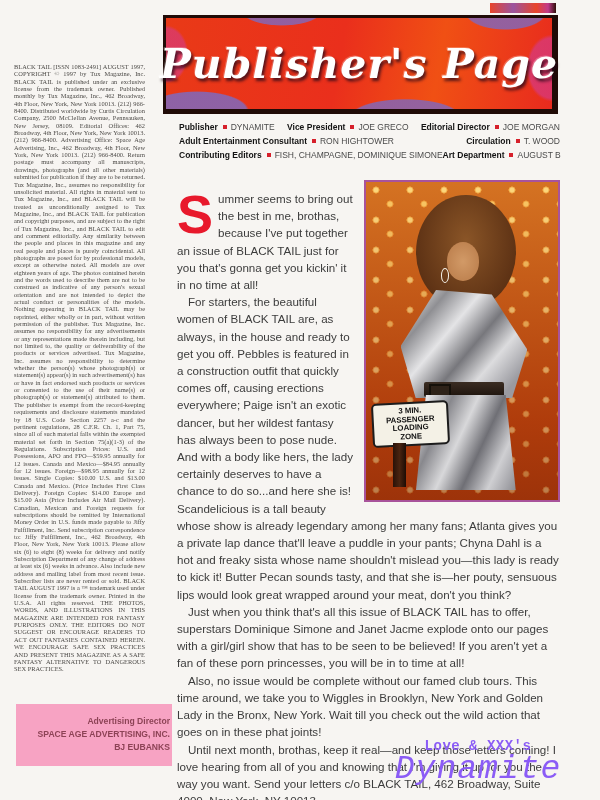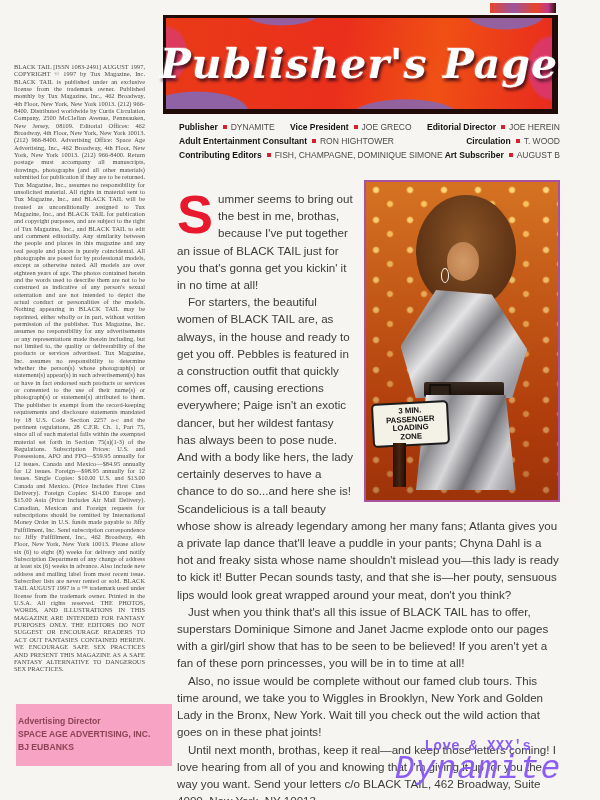--- a/index.html
+++ b/index.html
@@ -76,21 +76,21 @@
     clip-path:polygon(10% 0,90% 0,100% 100%,0 100%);}
   .sign{position:absolute;left:3%;bottom:17%;width:37%;
     background:#f4f1e6;border:2px solid #1c1c1c;border-radius:5px;
     padding:3px 1px;text-align:center;transform:rotate(-3deg);
     font-size:7.8px;line-height:8.6px;font-weight:bold;color:#111;letter-spacing:0;}
   .pole{position:absolute;left:14%;bottom:4%;width:7%;height:14%;
     background:linear-gradient(90deg,#2a1208,#4a2410,#1c0c05);}
 
   
   .ad-box{position:absolute;left:16px;top:704px;width:152px;padding:11px 2px 12px;
-    background:#f7a3c3;text-align:left;color:#8d4356;
+    background:#f7a3c3;text-align:right;color:#8d4356;
     font-size:8.6px;line-height:13px;font-weight:bold;}
 
   
   .signature{position:absolute;left:388px;top:738px;width:180px;text-align:center;
     font-family:Liberation Mono, monospace;color:#8b5cf6;}
   .sig1{font-size:14px;font-weight:bold;letter-spacing:.5px;}
   .sig2{font-size:33px;font-style:italic;margin-top:-3px;letter-spacing:1px;}
 </style>
 </head>
 <body>
@@ -102,29 +102,29 @@
   <div class="legal">BLACK TAIL [ISSN 1083-2491] AUGUST 1997, COPYRIGHT © 1997 by Tux Magazine, Inc. BLACK TAIL is published under an exclusive license from the trademark owner. Published monthly by Tux Magazine, Inc., 462 Broadway, 4th Floor, New York, New York 10013. (212) 966-8400. Distributed worldwide by Curtis Circulation Company, 2500 McClellan Avenue, Pennsauken, New Jersey, 08109. Editorial Offices: 462 Broadway, 4th Floor, New York, New York 10013. (212) 966-8400. Advertising Office: Space Age Advertising, Inc., 462 Broadway, 4th Floor, New York, New York 10013. (212) 966-8400. Return postage must accompany all manuscripts, drawings, photographs (and all other materials) submitted for publication if they are to be returned. Tux Magazine, Inc., assumes no responsibility for unsolicited material. All rights in material sent to Tux Magazine, Inc., and BLACK TAIL will be treated as unconditionally assigned to Tux Magazine, Inc., and BLACK TAIL for publication and copyright purposes, and are subject to the right of Tux Magazine, Inc., and BLACK TAIL to edit and comment editorially. Any similarity between the people and places in this magazine and any real people and places is purely coincidental. All photographs are posed for by professional models, except as otherwise noted. All models are over eighteen years of age. The photos contained herein and the words used to describe them are not to be construed as indicative of any person's sexual orientation and are not intended to depict the actual conduct or personalities of the models. Nothing appearing in BLACK TAIL may be reprinted, either wholly or in part, without written permission of the publisher. Tux Magazine, Inc. assumes no responsibility for any advertisements or any representations made therein including, but not limited to, the quality or deliverability of the products or services advertised. Tux Magazine, Inc. assumes no responsibility to determine whether the person(s) whose photograph(s) or statement(s) appear(s) in such advertisement(s) has or have in fact endorsed such products or services or consented to the use of their name(s) or photograph(s) or statement(s) attributed to them. The publisher is exempt from the record-keeping requirements and disclosure statements mandated by 18 U.S. Code Section 2257 a-c and the pertinent regulations, 28 C.F.R. Ch. 1, Part 75, since all of such material falls within the exempted material set forth in Section 75(a)(1-3) of the Regulations. Subscription Prices: U.S. and Possessions, APO and FPO—$59.95 annually for 12 issues. Canada and Mexico—$84.95 annually for 12 issues. Foreign—$98.95 annually for 12 issues. Single Copies: $10.00 U.S. and $13.00 Canada and Mexico. (Price Includes First Class Delivery). Foreign Copies: $14.00 Europe and $15.00 Asia (Price Includes Air Mail Delivery). Canadian, Mexican and Foreign requests for subscriptions should be remitted by International Money Order in U.S. funds made payable to Jiffy Fulfillment, Inc. Send subscription correspondence to: Jiffy Fulfillment, Inc., 462 Broadway, 4th Floor, New York, New York 10013. Please allow six (6) to eight (8) weeks for delivery and notify Subscription Department of any change of address at least six (6) weeks in advance. Also include new address and mailing label from most recent issue. Subscriber lists are never rented or sold. BLACK TAIL AUGUST 1997 is a ™ trademark used under license from the trademark owner. Printed in the U.S.A. All rights reserved. THE PHOTOS, WORDS, AND ILLUSTRATIONS IN THIS MAGAZINE ARE INTENDED FOR FANTASY PURPOSES ONLY. THE EDITORS DO NOT SUGGEST OR ENCOURAGE READERS TO ACT OUT FANTASIES CONTAINED HEREIN. WE ENCOURAGE SAFE SEX PRACTICES AND PRESENT THIS MAGAZINE AS A SAFE FANTASY ALTERNATIVE TO DANGEROUS SEX PRACTICES.</div>
 
   <div class="banner">
     <div class="banner-title">Publisher's Page</div>
   </div>
 
   <div class="masthead">
       <div class="mh-line">
         <span class="mh-item"><b>Publisher</b><span class="sq"></span><span>DYNAMITE</span></span>
         <span class="mh-item"><b>Vice President</b><span class="sq"></span><span>JOE GRECO</span></span>
-        <span class="mh-item"><b>Editorial Director</b><span class="sq"></span><span>JOE HEREIN</span></span>
+        <span class="mh-item"><b>Editorial Director</b><span class="sq"></span><span>JOE MORGAN</span></span>
       </div>
       <div class="mh-line">
         <span class="mh-item"><b>Adult Entertainment Consultant</b><span class="sq"></span><span>RON HIGHTOWER</span></span>
         <span class="mh-item"><b>Circulation</b><span class="sq"></span><span>T. WOOD</span></span>
       </div>
       <div class="mh-line">
         <span class="mh-item"><b>Contributing Editors</b><span class="sq"></span><span>FISH, CHAMPAGNE, DOMINIQUE SIMONE</span></span>
-        <span class="mh-item"><b>Art Subscriber</b><span class="sq"></span><span>AUGUST B</span></span>
+        <span class="mh-item"><b>Art Department</b><span class="sq"></span><span>AUGUST B</span></span>
       </div>
     </div>
 
   <div class="article">
     <div class="photo">
       <div class="glow"></div>
       <div class="hair"></div>
       <div class="face"></div>
       <div class="earring"></div>
       <div class="jacket"></div>

